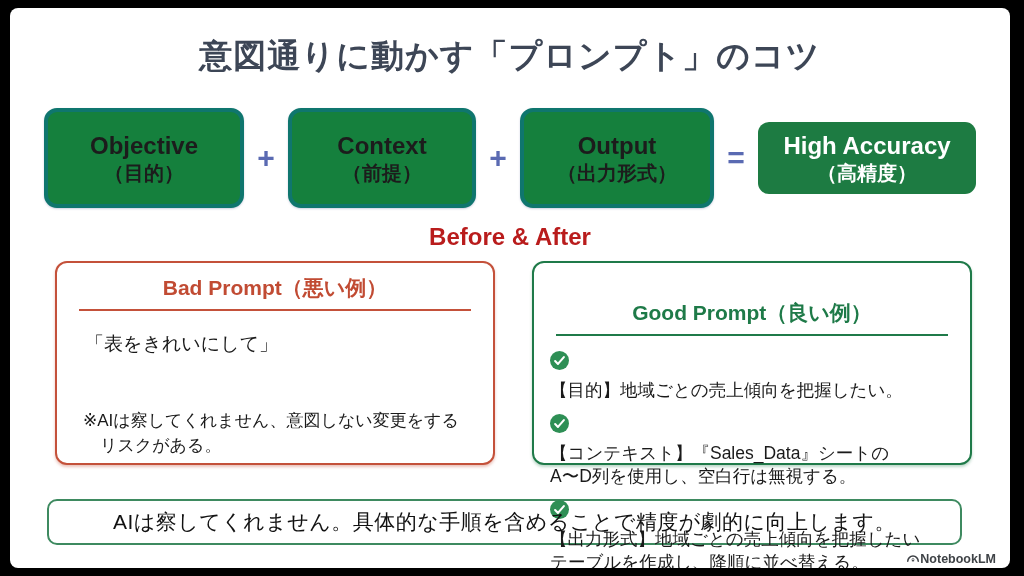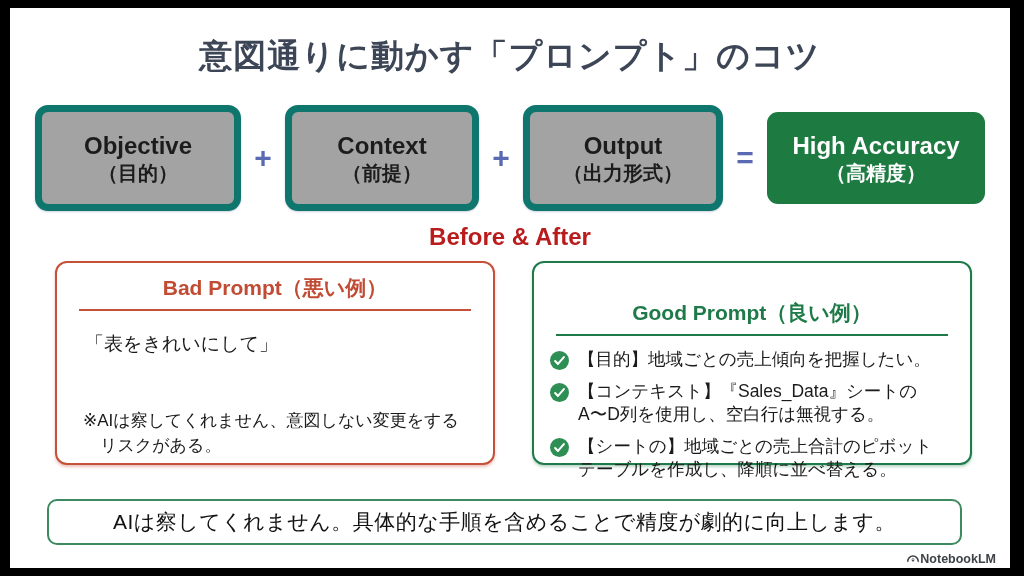--- a/index.html
+++ b/index.html
@@ -3,47 +3,47 @@
 <meta charset="utf-8">
 <style>
   html,body{margin:0;padding:0;}
   body{
     width:1024px;height:576px;background:#000;overflow:hidden;
     font-family:"Liberation Sans","DejaVu Sans",sans-serif;
   }
   .frame{position:relative;width:1024px;height:576px;background:#000;}
   .slide{
     position:absolute;left:10px;top:8px;width:1000px;height:560px;
-    background:#fff;overflow:hidden;
+    background:#fff;overflow:hidden;border-radius:8px;
   }
   
   .title{
     margin:26px 0 0 0;text-align:center;
     font-size:33px;font-weight:bold;color:#3d4656;letter-spacing:1px;
   }
   
   .formula{
     margin-top:30px;display:flex;align-items:center;justify-content:center;
     gap:0;height:98px;
   }
   .fbox{
     display:flex;flex-direction:column;align-items:center;justify-content:center;
     height:92px;border-radius:13px;line-height:1.25;
   }
   .fbox .en{font-size:24px;font-weight:bold;}
   .fbox .ja{font-size:20px;font-weight:bold;}
   .lav{
-    background:#a3a3a3;border:7px solid #0f766e;color:#1c1c1c;
+    background:#15803d;border:4px solid #0f766e;color:#1c1c1c;
     box-shadow:0 1px 2px rgba(60,70,140,.25);
   }
   .lav.b1{width:192px;}
   .lav.b2{width:180px;}
   .lav.b3{width:186px;}
   .grn{
-    background:#1d7b42;color:#fff;width:218px;height:92px;border-radius:11px;
+    background:#1d7b42;color:#fff;width:218px;height:72px;border-radius:11px;
   }
   .op{
     font-size:30px;font-weight:bold;color:#5a6ab2;
     width:44px;text-align:center;flex:0 0 auto;
   }
   
   .section-h{
     margin:16px 0 0 0;text-align:center;
     font-size:24px;font-weight:bold;color:#b91c1c;
   }
@@ -67,21 +67,21 @@
   .bad-hr{background:#c4513a;}
   .good-hr{background:#1f7a49;}
   .quote{
     font-size:19px;color:#1a1a1a;margin:20px 0 0 28px;font-weight:500;
   }
   .note{
     font-size:17px;color:#1a1a1a;margin:52px 14px 0 26px;line-height:1.45;
   }
   .note .l2{display:block;padding-left:17px;}
   .gitems{margin:12px 14px 0 16px;display:flex;flex-direction:column;gap:9px;}
-  .gitem{display:flex;align-items:flex-start;gap:9px;}
+  .gitem{display:flex;align-items:flex-start;gap:9px;flex-direction:column;}
   .gcheck{flex:0 0 auto;width:19px;height:19px;margin-top:3px;}
   .gtext{font-size:17.5px;color:#1a1a1a;line-height:1.32;font-weight:500;}
   .gtext span{display:block;}
   
   .banner{
     margin:28px 48px 0 37px;height:42px;border:2px solid #3e8a60;border-radius:10px;
     display:flex;align-items:center;justify-content:center;
     font-size:21px;color:#111;font-weight:500;letter-spacing:.5px;
   }
   
@@ -161,21 +161,21 @@
               <span>A〜D列を使用し、空白行は無視する。</span>
             </div>
           </div>
 
           <div class="gitem">
             <svg class="gcheck" viewBox="0 0 20 20">
               <circle cx="10" cy="10" r="10" fill="#2e8f55"></circle>
               <path d="M5.4 10.6l3 3 6.2-7.2" stroke="#fff" stroke-width="2.2" fill="none" stroke-linecap="round" stroke-linejoin="round"></path>
             </svg>
             <div class="gtext">
-              <span>【シートの】地域ごとの売上合計のピボット</span>
+              <span>【出力形式】地域ごとの売上傾向を把握したい</span>
               <span>テーブルを作成し、降順に並べ替える。</span>
             </div>
           </div>
 
         </div>
       </div>
     </div>
 
     <div class="banner">AIは察してくれません。具体的な手順を含めることで精度が劇的に向上します。</div>
 

